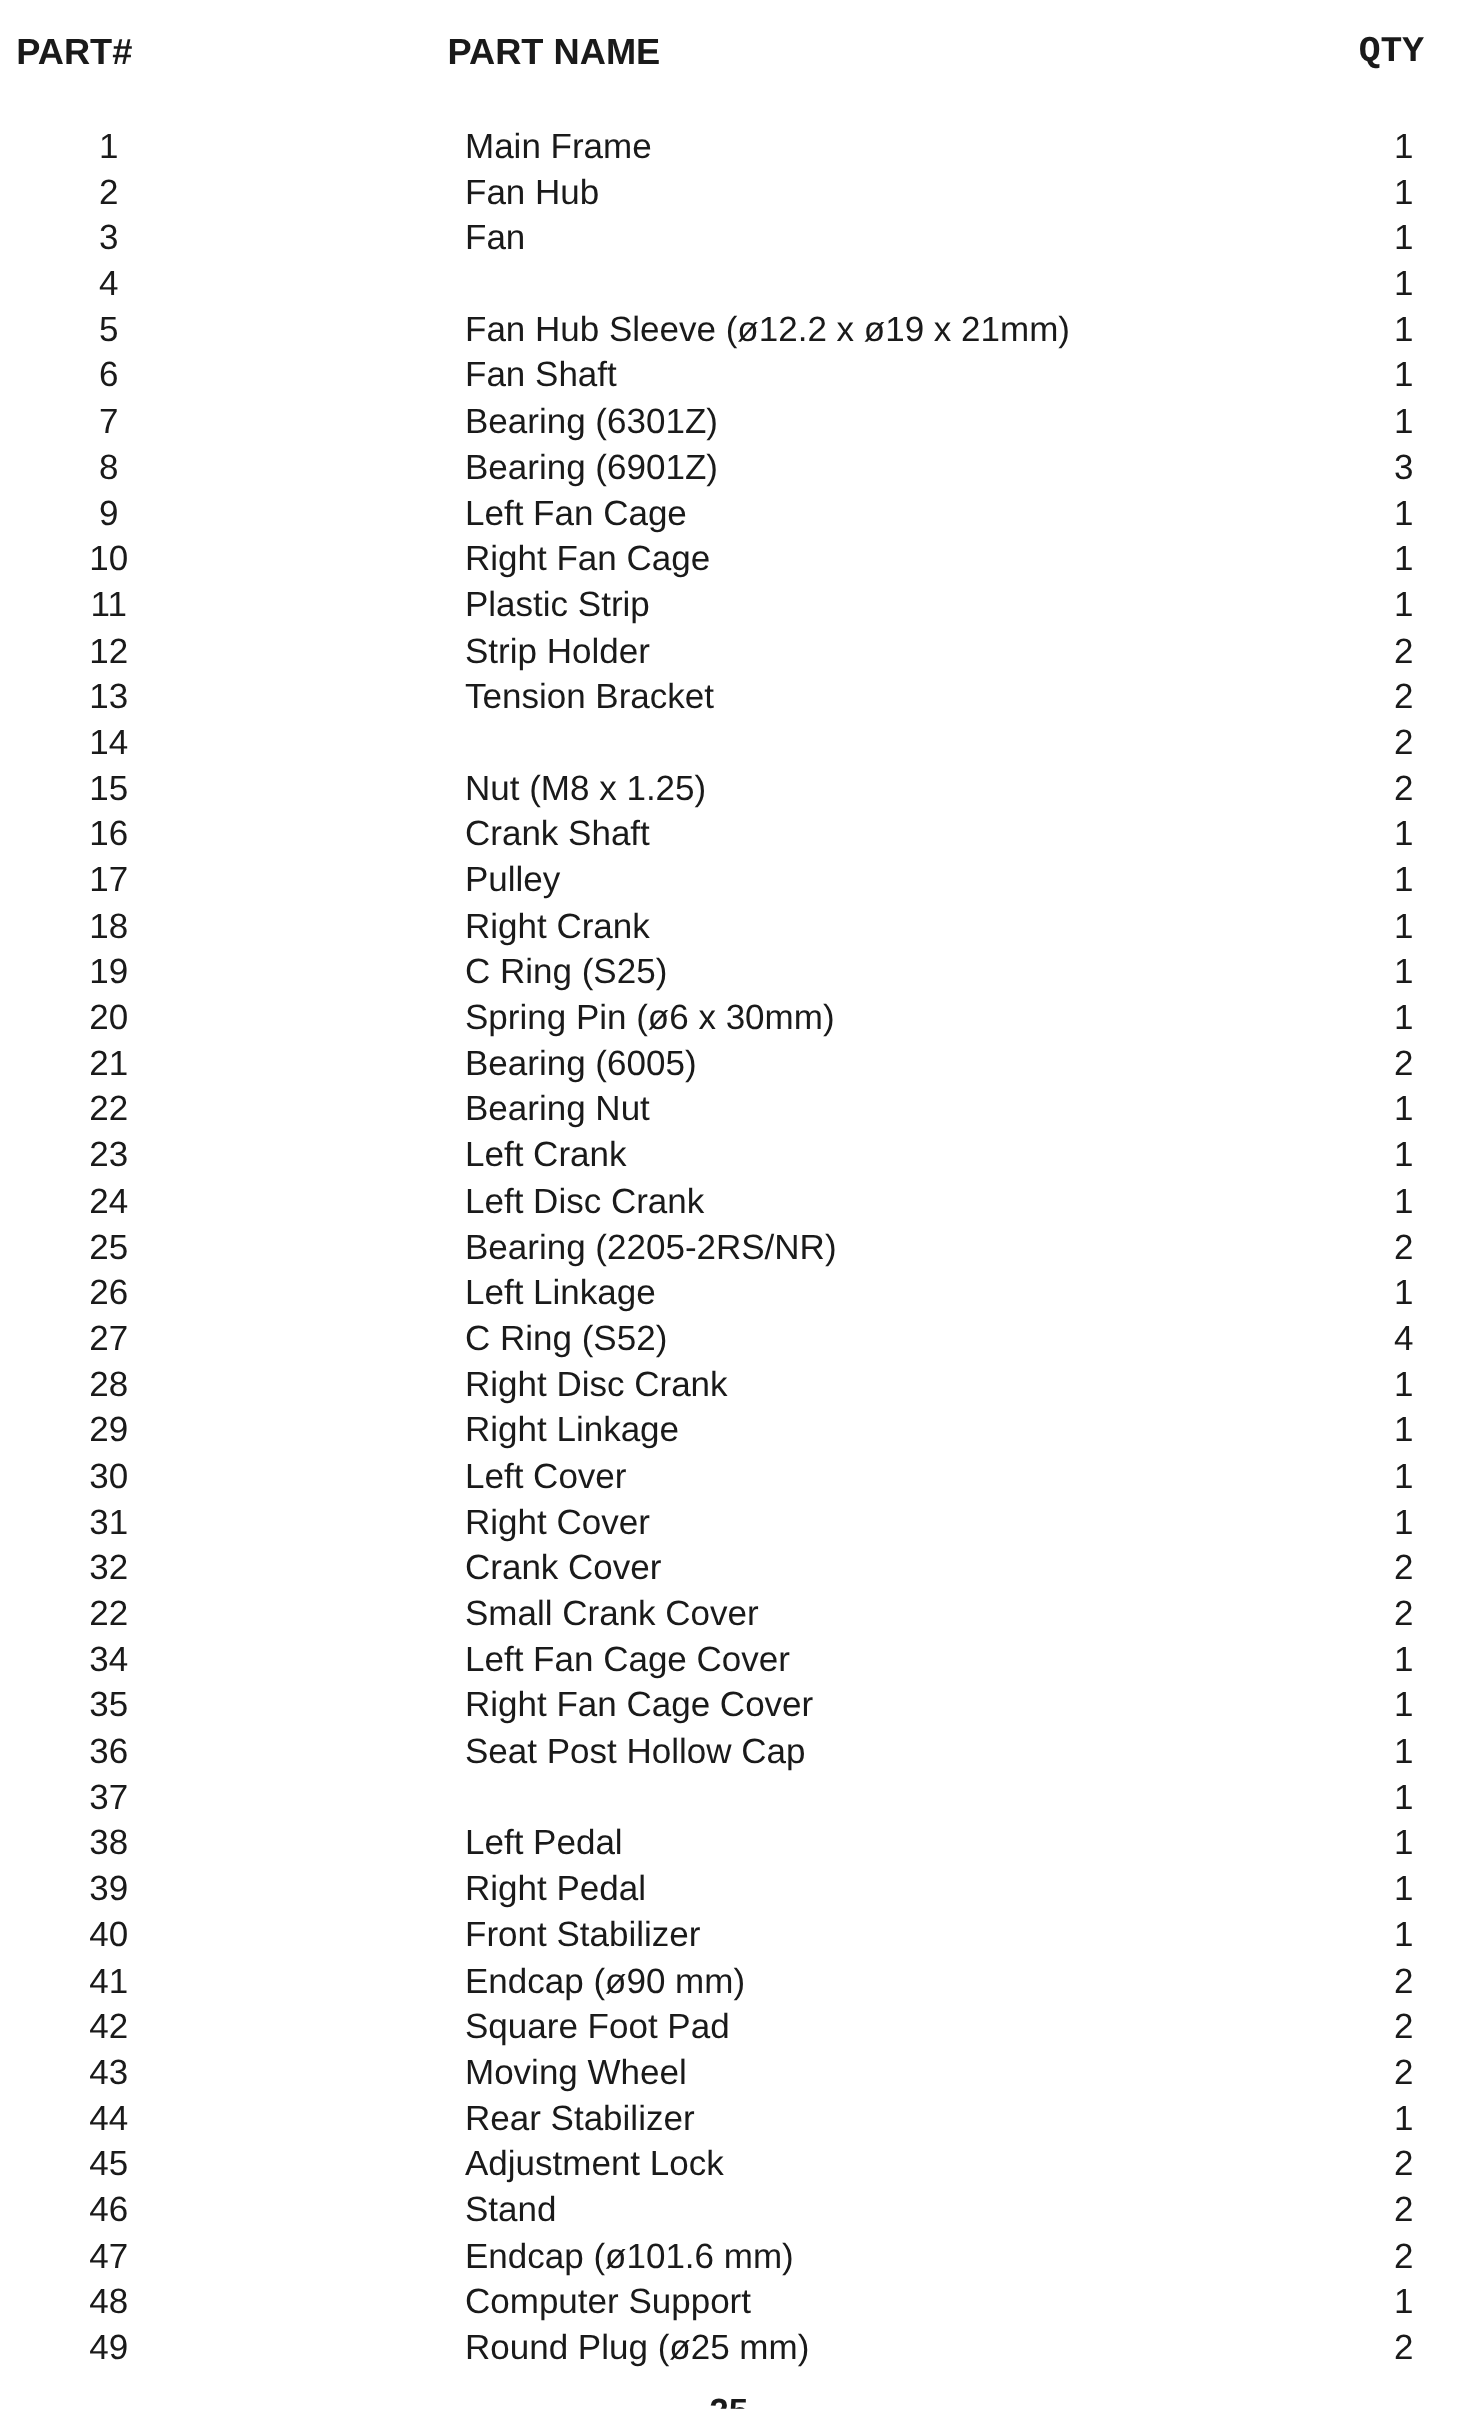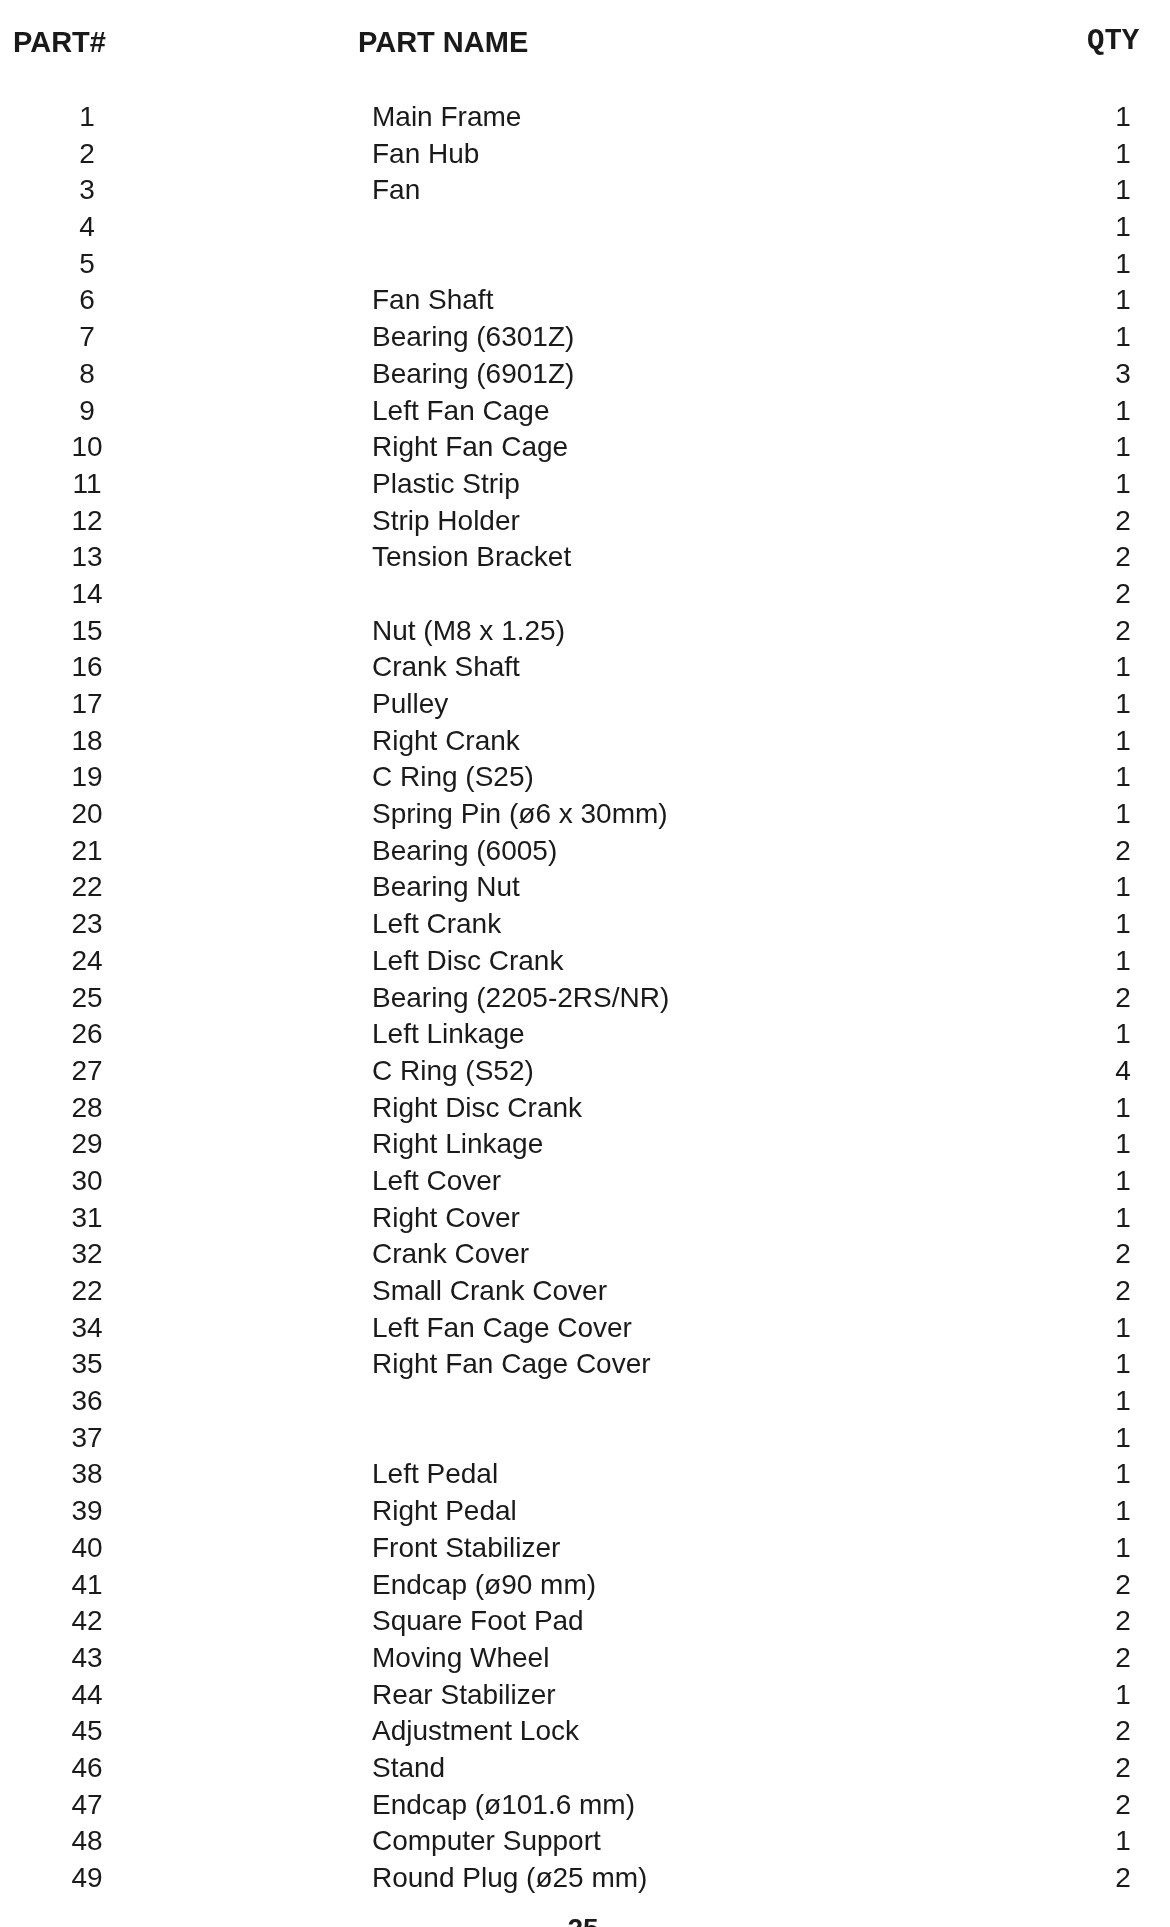--- a/index.html
+++ b/index.html
@@ -97,20 +97,21 @@
         <span class="c-num">3</span>
         <span class="c-name">Fan</span>
         <span class="c-qty">1</span>
       </div>
       <div class="row">
         <span class="c-num">4</span>
         <span class="c-qty">1</span>
       </div>
       <div class="row">
         <span class="c-num">5</span>
+        <span class="c-name">Fan Hub Sleeve (ø12.2 x ø19 x 21mm)</span>
         <span class="c-qty">1</span>
       </div>
       <div class="row">
         <span class="c-num">6</span>
         <span class="c-name">Fan Shaft</span>
         <span class="c-qty">1</span>
       </div>
       <div class="row">
         <span class="c-num">7</span>
         <span class="c-name">Bearing (6301Z)</span>
@@ -250,20 +251,21 @@
         <span class="c-name">Left Fan Cage Cover</span>
         <span class="c-qty">1</span>
       </div>
       <div class="row">
         <span class="c-num">35</span>
         <span class="c-name">Right Fan Cage Cover</span>
         <span class="c-qty">1</span>
       </div>
       <div class="row">
         <span class="c-num">36</span>
+        <span class="c-name">Seat Post Hollow Cap</span>
         <span class="c-qty">1</span>
       </div>
       <div class="row">
         <span class="c-num">37</span>
         <span class="c-qty">1</span>
       </div>
       <div class="row">
         <span class="c-num">38</span>
         <span class="c-name">Left Pedal</span>
         <span class="c-qty">1</span>

